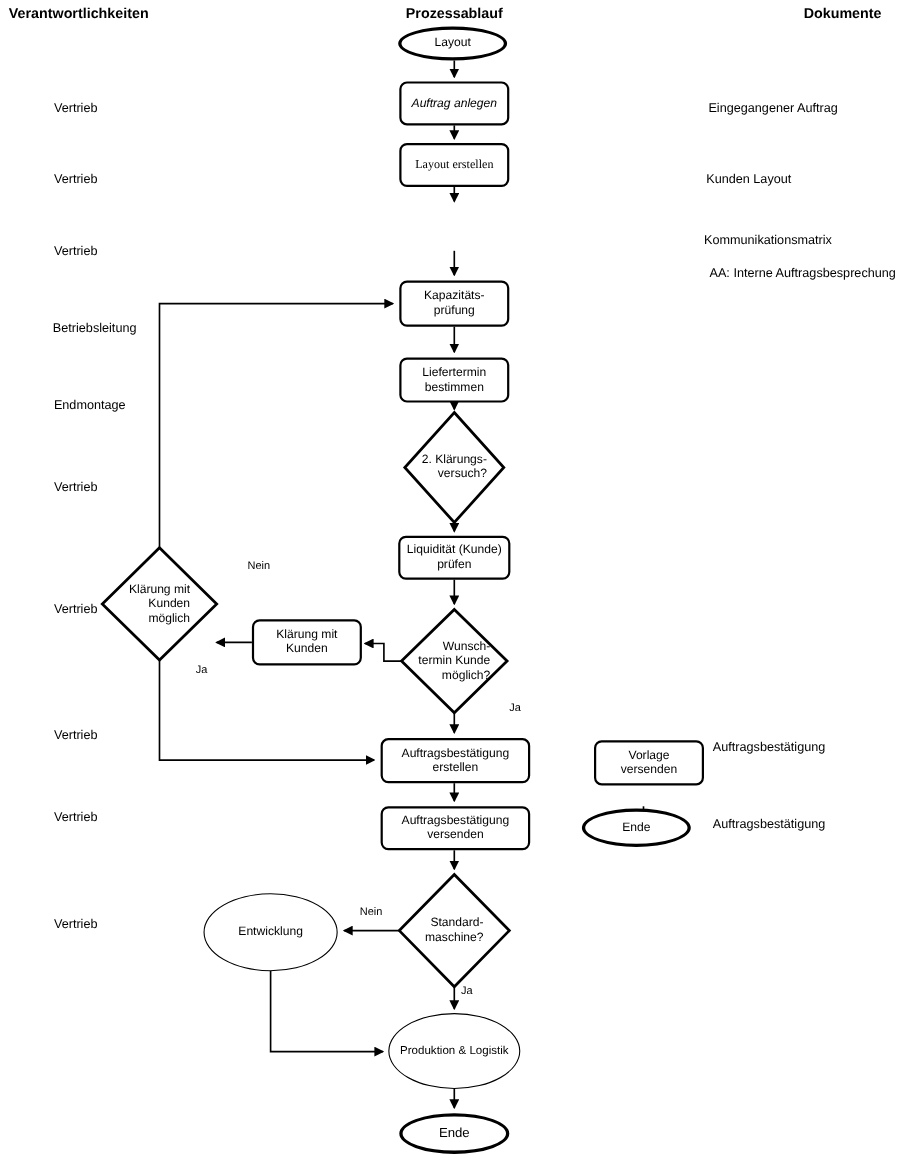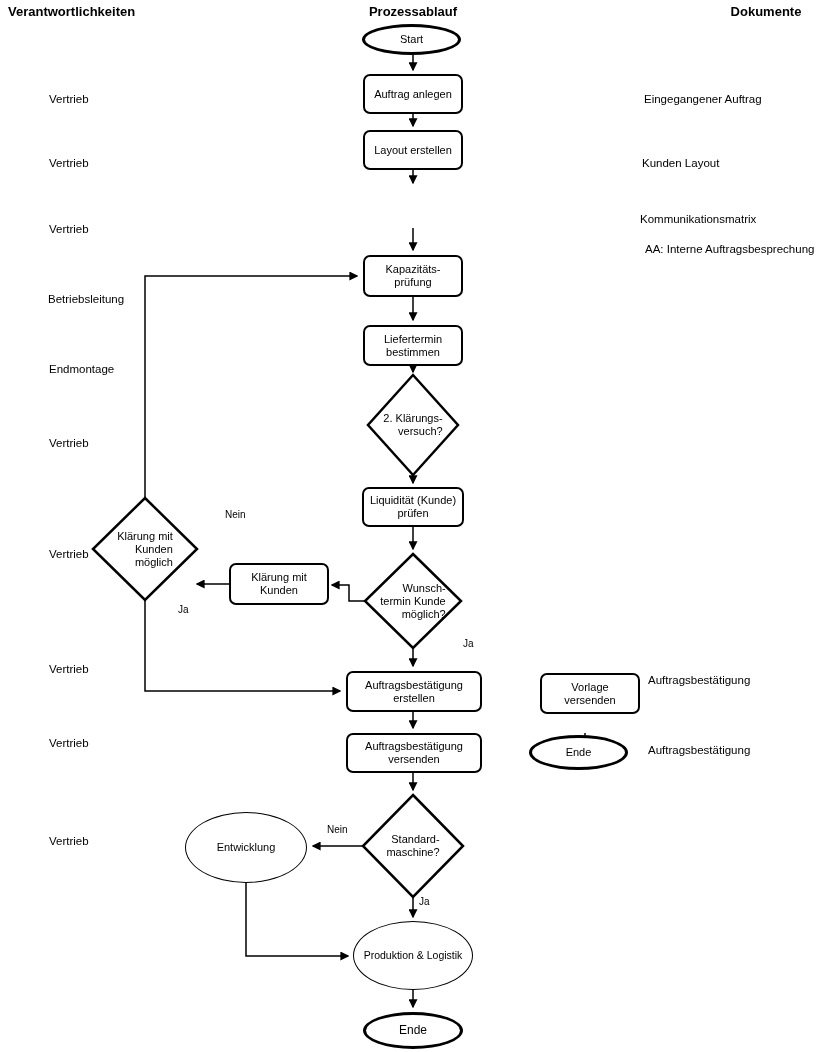--- a/index.html
+++ b/index.html
@@ -87,28 +87,28 @@
   <div class="rlabel" style="left:9px;top:835px;">Vertrieb</div>
 
   <div class="dlabel" style="left:644px;top:93px;">Eingegangener Auftrag</div>
   <div class="dlabel" style="left:642px;top:157px;">Kunden Layout</div>
   <div class="dlabel" style="left:640px;top:213px;">Kommunikationsmatrix</div>
   <div class="dlabel" style="left:645px;top:243px;">AA: Interne Auftragsbesprechung</div>
   <div class="dlabel" style="left:648px;top:674px;">Auftragsbestätigung</div>
   <div class="dlabel" style="left:648px;top:744px;">Auftragsbestätigung</div>
 
   <div class="node ellipse thick" style="left:362px;top:24px;width:99px;height:31px;">
-      <span class="lbl">Start</span>
+      <span class="lbl">Layout</span>
     </div>
 
-  <div class="node" style="left:363px;top:74px;width:100px;height:40px;">
+  <div class="node" style="left:363px;top:74px;width:100px;height:40px;font-style:italic;">
       <span class="lbl">Auftrag anlegen</span>
     </div>
 
-  <div class="node" style="left:363px;top:130px;width:100px;height:40px;">
+  <div class="node" style="left:363px;top:130px;width:100px;height:40px;font-family:Liberation Serif, serif;">
       <span class="lbl">Layout erstellen</span>
     </div>
 
 
   <div class="node" style="left:363px;top:255px;width:100px;height:42px;">
       <span class="lbl">Kapazitäts-
 prüfung</span>
     </div>
 
   <div class="node" style="left:363px;top:325px;width:100px;height:41px;">

